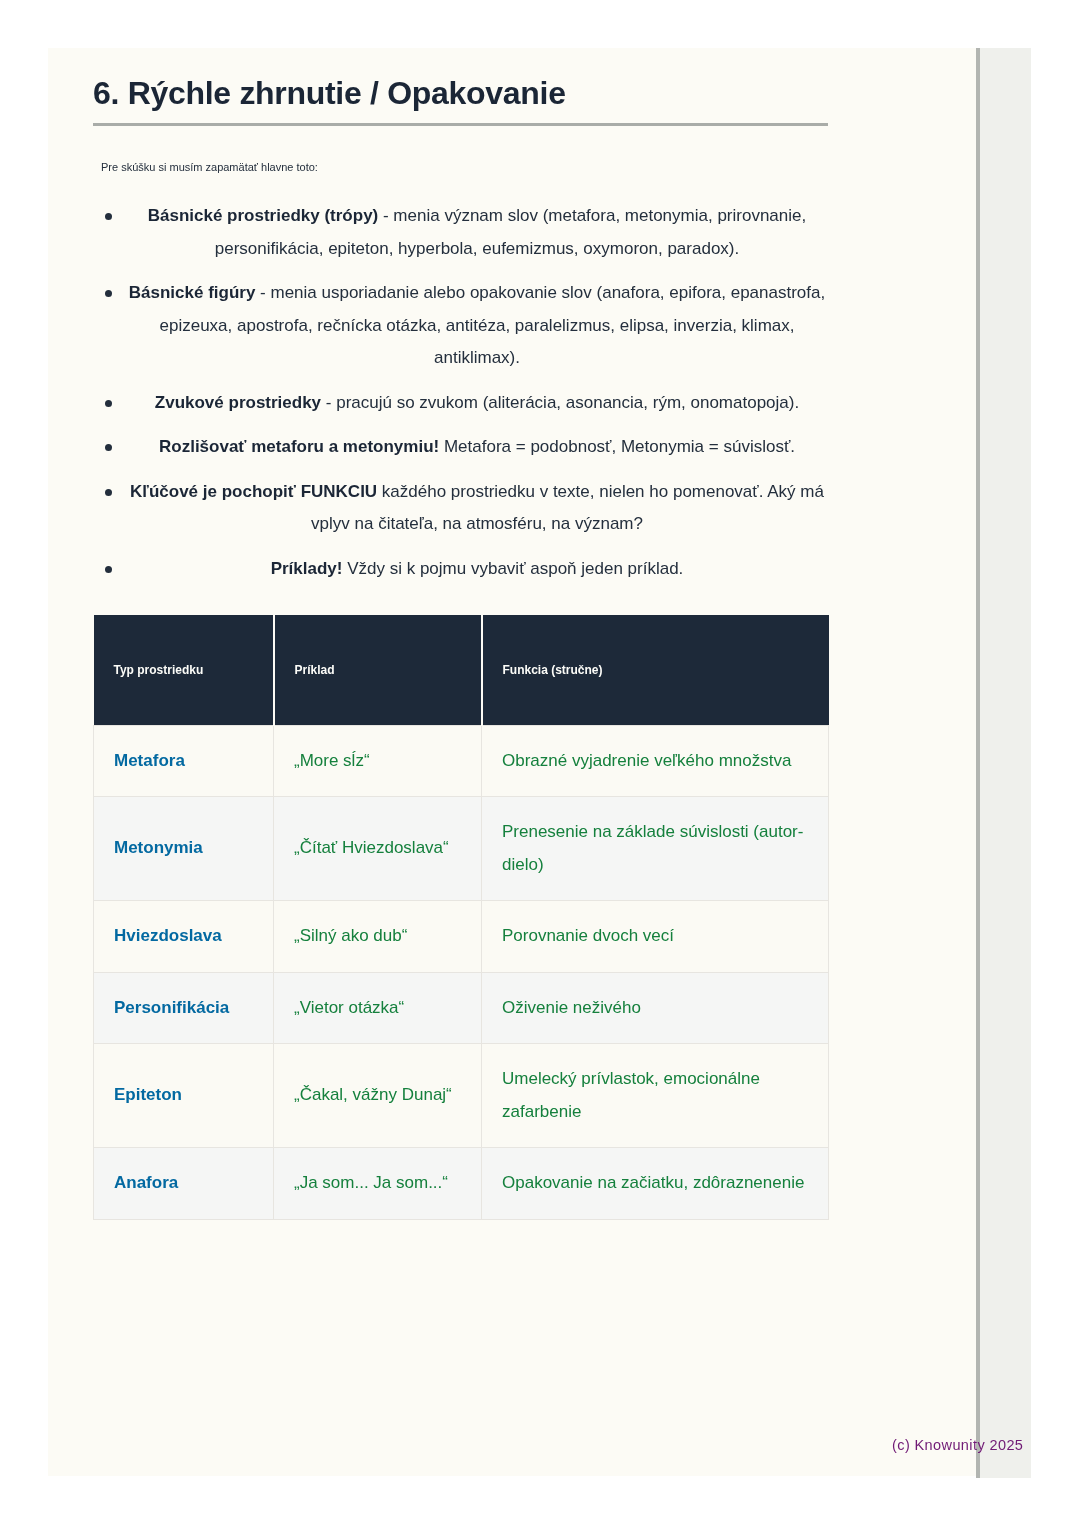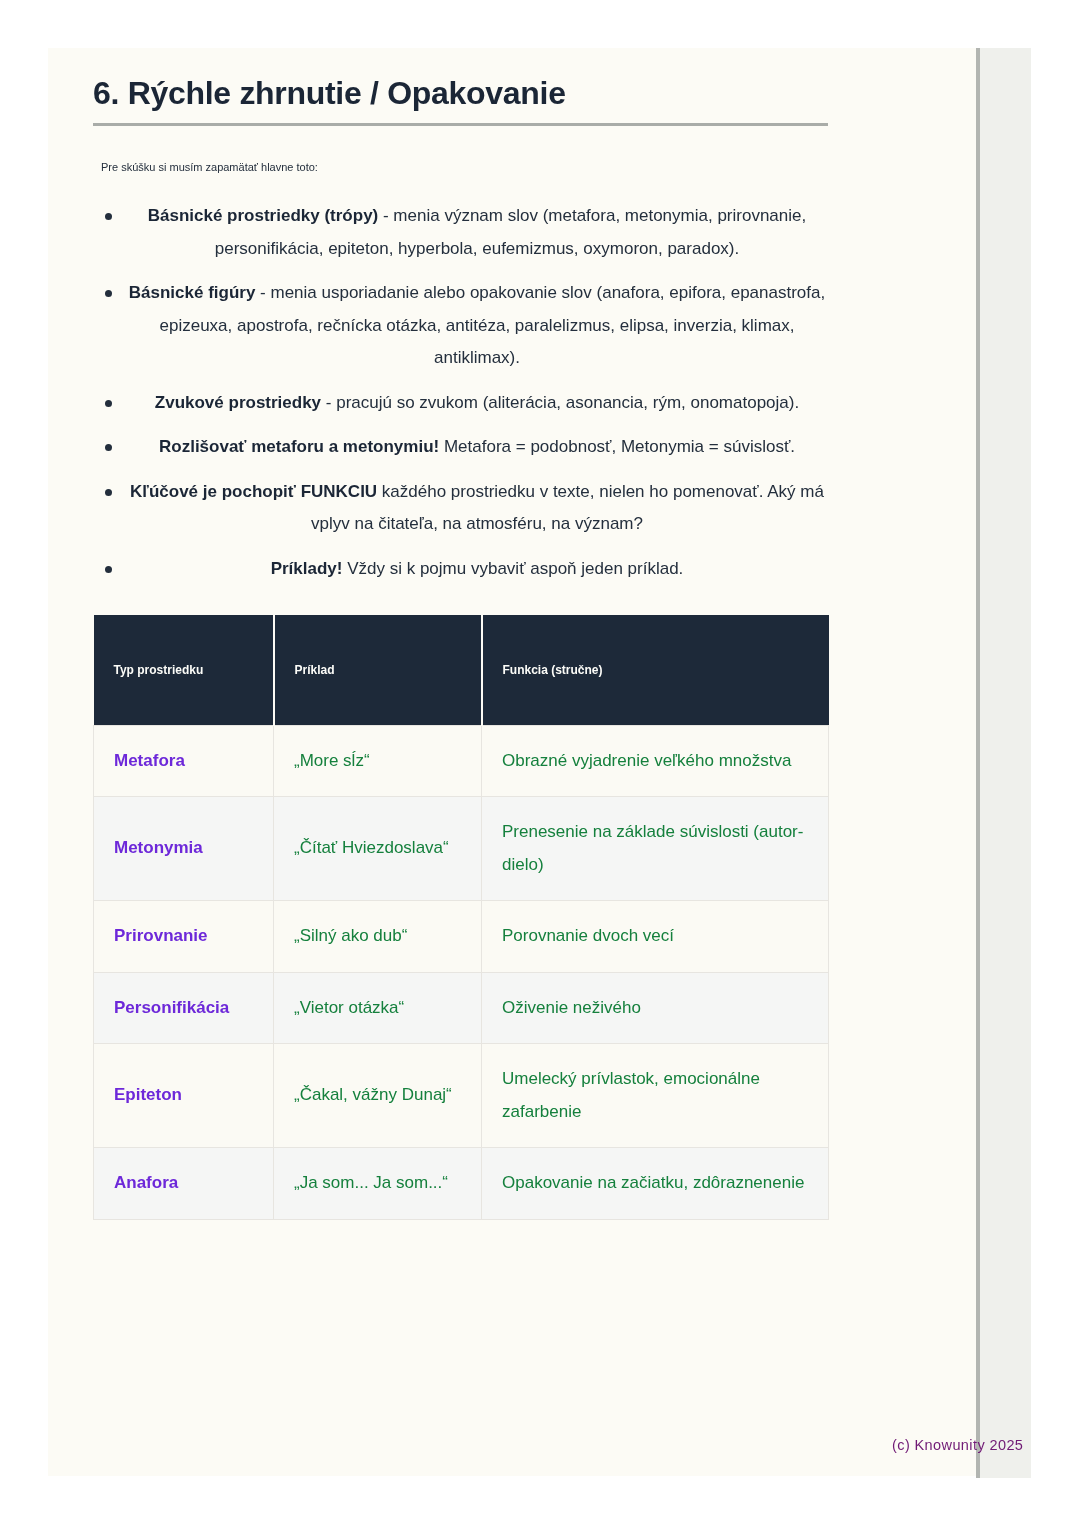--- a/index.html
+++ b/index.html
@@ -45,21 +45,21 @@
     border-right:2px solid #FCFBF5;
   }
   table.summary-table thead th:last-child { border-right:0; }
   table.summary-table tbody td {
     font-size:17px; line-height:32.5px; color:#15803d;
     padding:19px 20px; vertical-align:middle; box-sizing:border-box;
     border:1px solid #E7E5E0;
   }
   table.summary-table tbody tr:nth-child(odd)  { background:#FBFAF4; }
   table.summary-table tbody tr:nth-child(even) { background:#F5F6F5; }
-  table.summary-table tbody td:first-child { font-weight:700; color:#6d28d9; }
+  table.summary-table tbody td:first-child { font-weight:700; color:#0369a1; }
   .edge-strip {
     position:absolute; left:980px; top:48px; width:51px; height:1430px;
     background:#EFF0EC;
   }
   .edge-line {
     position:absolute; left:976px; top:48px; width:4px; height:1430px;
     background:#B2B5B1;
   }
   .watermark {
     position:absolute; left:892px; top:1437px; z-index:5;
@@ -102,21 +102,21 @@
               <td>Metafora</td>
               <td>„More sĺz“</td>
               <td>Obrazné vyjadrenie veľkého množstva</td>
             </tr>
             <tr>
               <td>Metonymia</td>
               <td>„Čítať Hviezdoslava“</td>
               <td>Prenesenie na základe súvislosti (autor-dielo)</td>
             </tr>
             <tr>
-              <td>Prirovnanie</td>
+              <td>Hviezdoslava</td>
               <td>„Silný ako dub“</td>
               <td>Porovnanie dvoch vecí</td>
             </tr>
             <tr>
               <td>Personifikácia</td>
               <td>„Vietor otázka“</td>
               <td>Oživenie neživého</td>
             </tr>
             <tr>
               <td>Epiteton</td>

